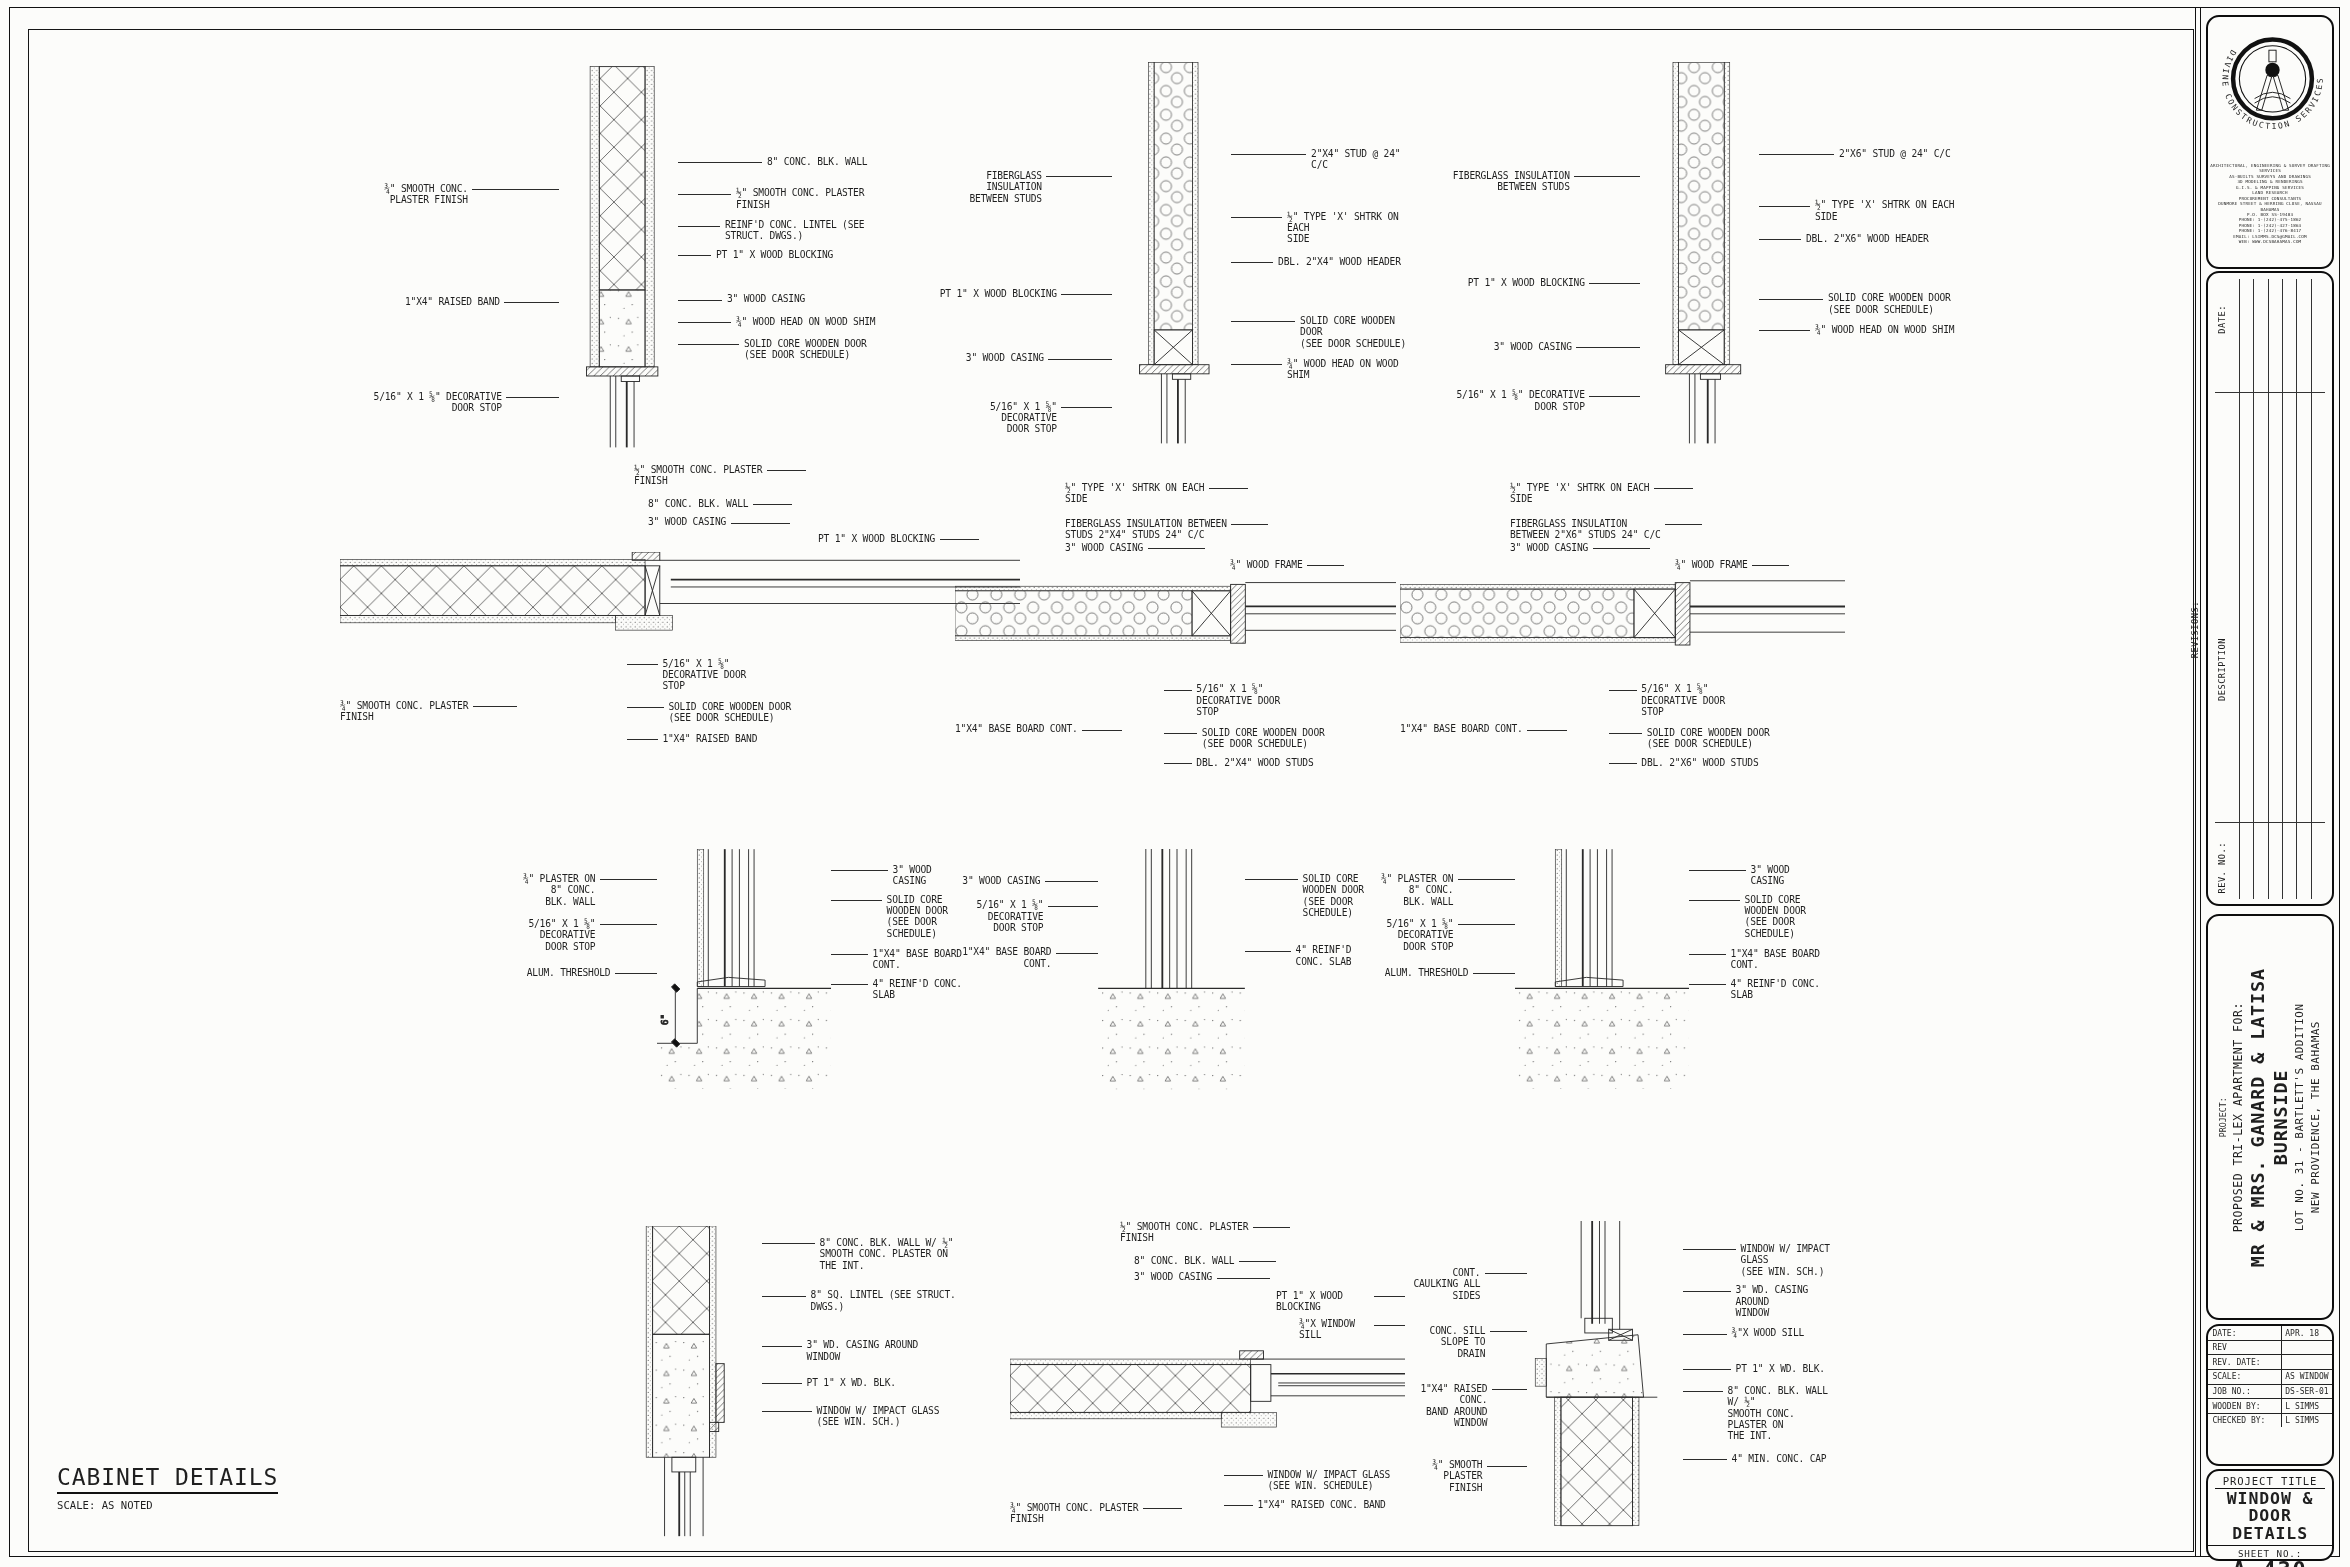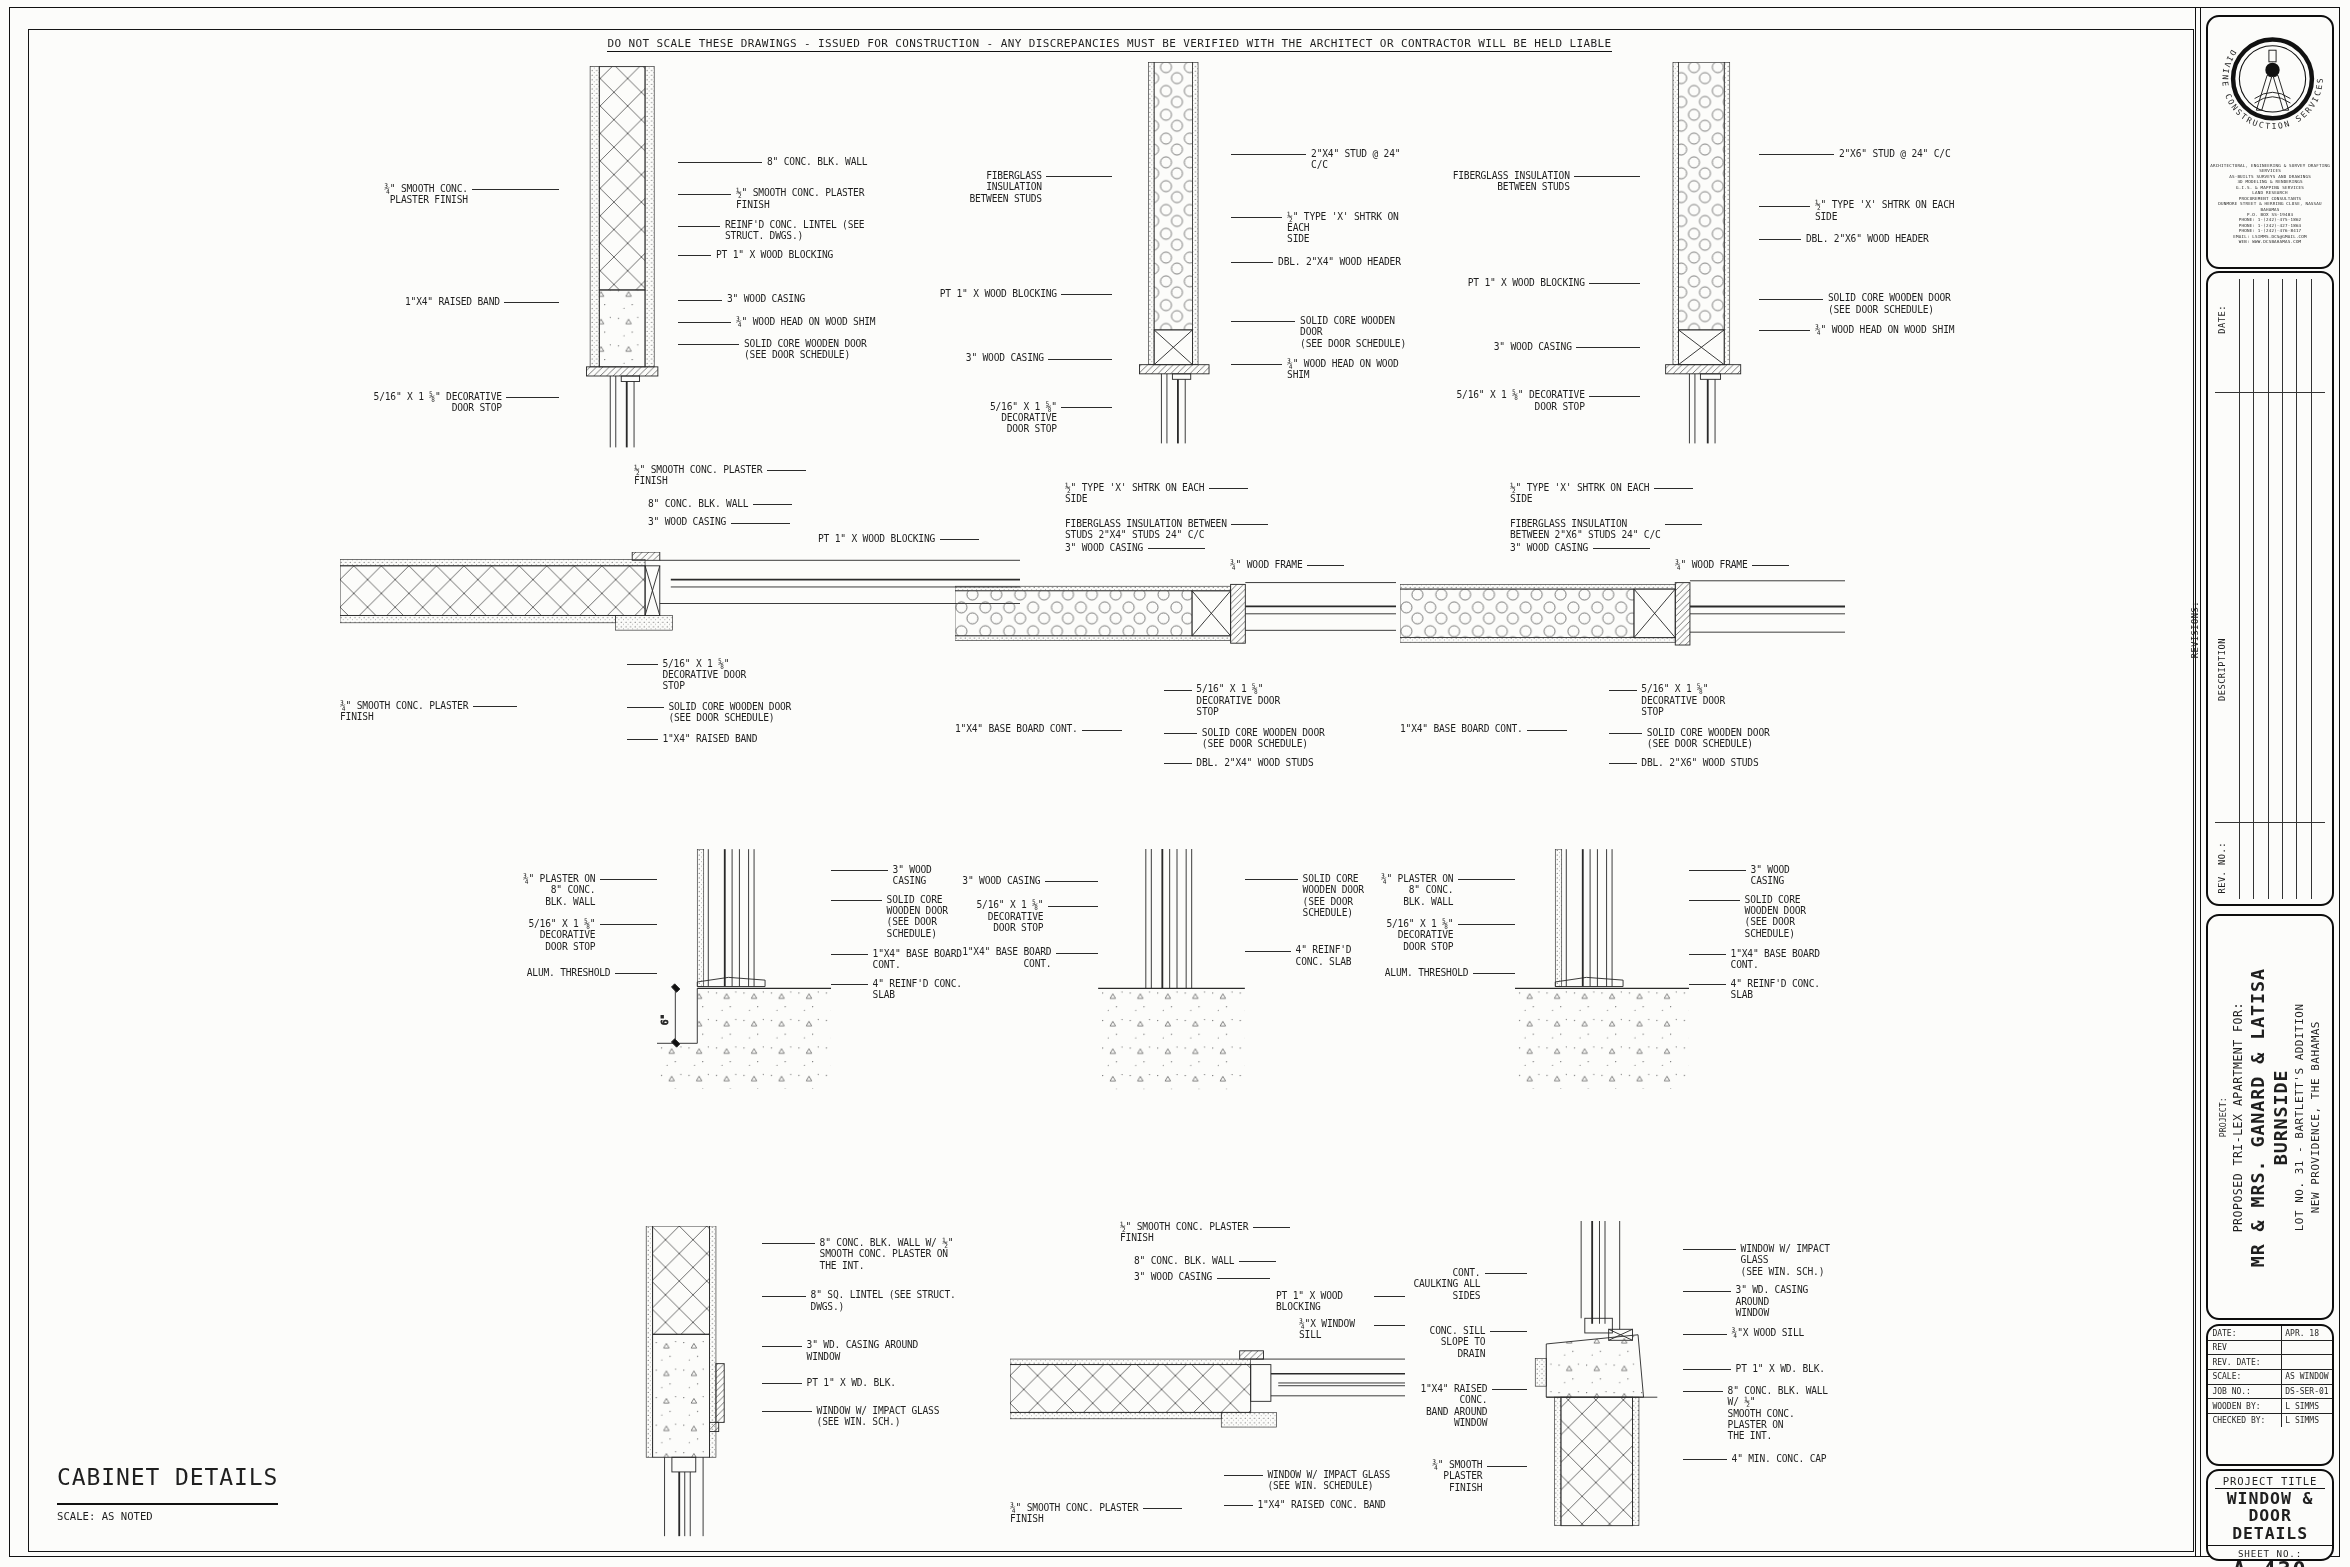--- a/index.html
+++ b/index.html
@@ -23,21 +23,21 @@
   .fig{flex:0 0 auto;}
   .detail.h .zone-top .lab .lead{margin-left:4.6px;}
   .zone-bottom{display:flex;align-items:flex-start;}
   .zone-bl{flex:0 0 auto;}
   .zone-br{margin-left:42px;}
   .zone-br .lab .lead{margin-right:4.6px;}
   .zone-bl .lab .lead{margin-left:4.6px;}
   svg text{font-family:"DejaVu Sans Mono",monospace;fill:#1f1f1f;}
   
   .sheet-title{position:absolute;left:57px;top:1464px;}
-  .sheet-title .big{font-size:23px;letter-spacing:0.9px;border-bottom:2.8px solid #111;padding-bottom:13px;}
+  .sheet-title .big{font-size:23px;letter-spacing:0.9px;border-bottom:2.8px solid #111;padding-bottom:2px;}
   .sheet-title .scale{font-size:10.6px;margin-top:4.6px;}
   
   .tb-sep{position:absolute;left:2195px;top:7.3px;bottom:11px;width:3.7px;border-left:1.4px solid #111;border-right:0.9px solid #111;}
   .tb{position:absolute;left:2204px;top:7.3px;width:134px;bottom:11px;}
   .tb-box{position:absolute;left:1.8px;right:3.7px;border:2px solid #0d0d0d;border-radius:13px;background:#fcfcfa;}
   .vert{writing-mode:vertical-rl;transform:rotate(180deg);}
   .logo-box{top:7.3px;height:250px;text-align:center;}
   .svc{font-size:4.2px;line-height:1.3;letter-spacing:0.2px;margin-top:-3.7px;}
   .rev-wrap{position:absolute;left:1.8px;right:3.7px;top:264px;height:635px;}
   .rev-box{position:relative;left:0;right:0;width:100%;height:100%;box-sizing:border-box;}
@@ -92,21 +92,20 @@
         <circle cx="19" cy="19" r="6" fill="none" stroke="#4a4a4a" stroke-width="0.8"></circle>
       </pattern>
       <pattern id="wd" width="7" height="7" patternUnits="userSpaceOnUse">
         <path d="M0 7 L7 0" stroke="#4a4a4a" stroke-width="0.8"></path>
       </pattern>
     </defs>
   </svg>
 
   <div class="frame-outer"></div>
   <div class="frame-inner"></div>
-  <div class="banner"><span>DO NOT SCALE THESE DRAWINGS - ISSUED FOR CONSTRUCTION - ANY DISCREPANCIES MUST BE VERIFIED WITH THE ARCHITECT OR CONTRACTOR WILL BE HELD LIABLE</span></div>
 
   <div class="detail v" style="left:326px;top:64px;width:597px;height:395px">
     <div class="side-left">
         <div class="lab" style="margin-top: 119px;">
           <span class="txt">¾" SMOOTH CONC.
 PLASTER FINISH</span>
           <span class="lead" style="width: 87px;"></span>
         </div>
         <div class="lab" style="margin-top: 90px;">
           <span class="txt">1"X4" RAISED BAND</span>

